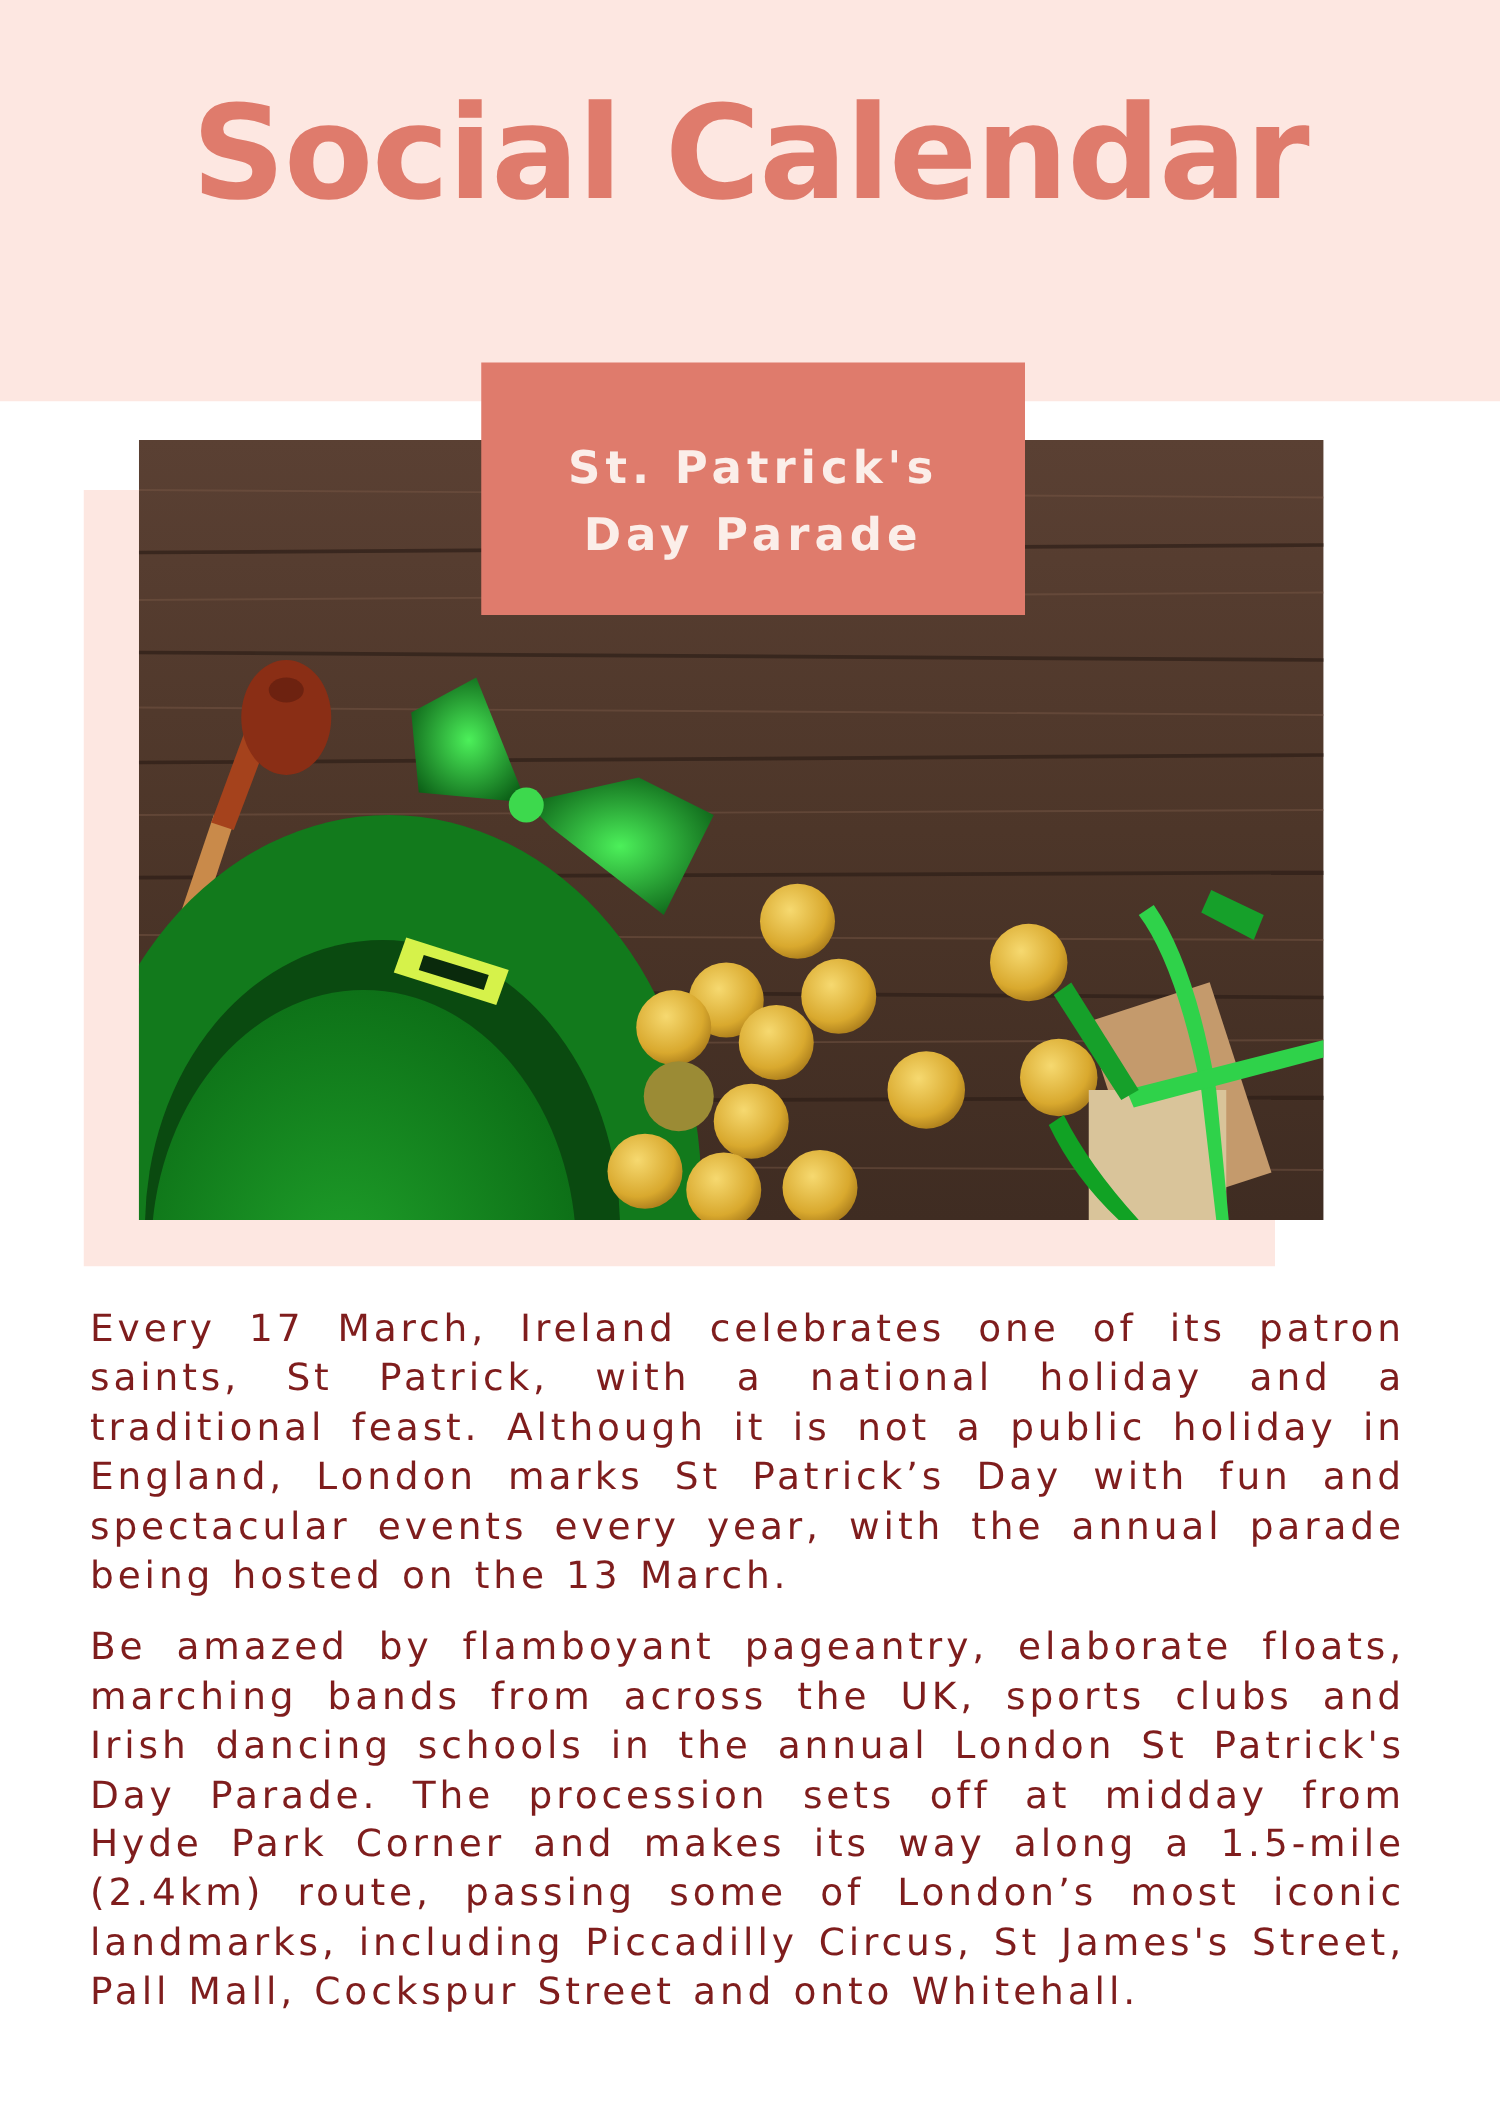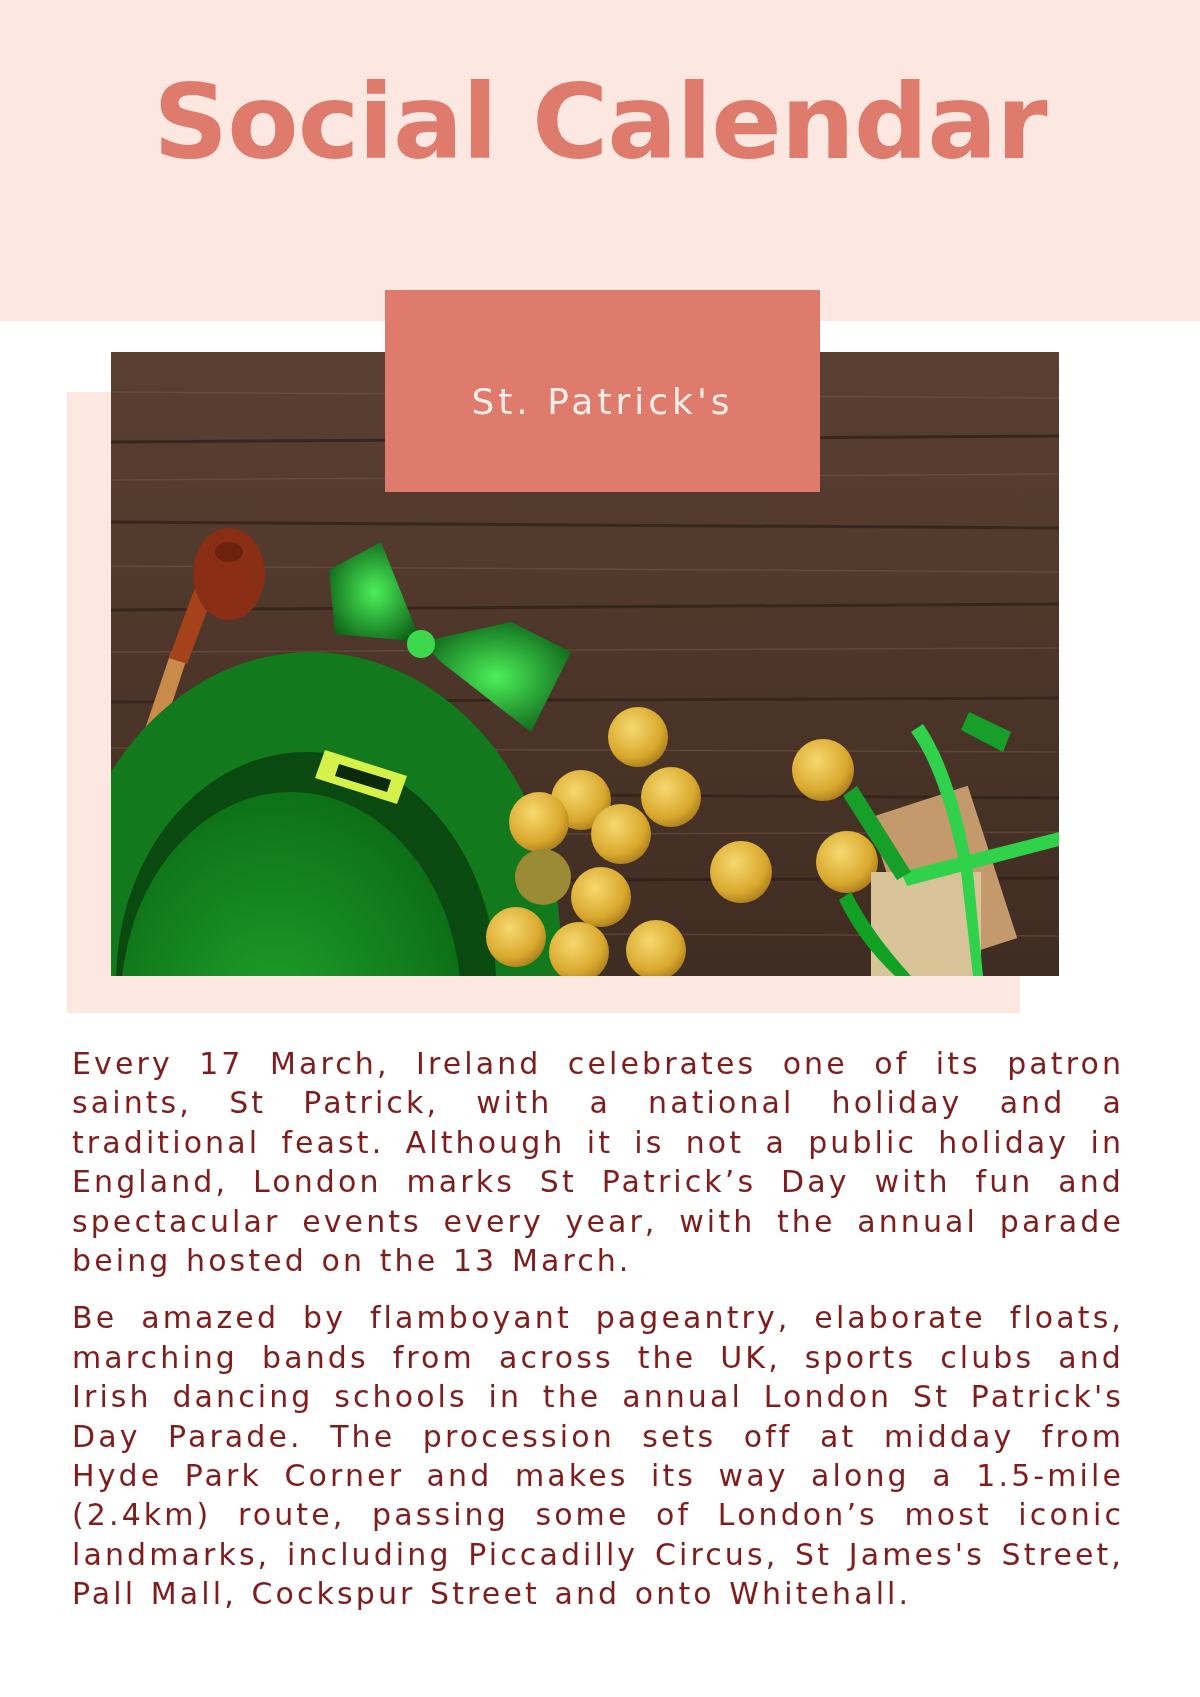--- a/index.html
+++ b/index.html
@@ -36,21 +36,21 @@
     }
     .photo svg { display: block; }
     .event-tag {
       position: absolute; left: 385px; top: 290px; width: 435px; height: 202px;
       background: #df7b6c;
       display: flex; align-items: center; justify-content: center;
       text-align: center;
     }
     .event-tag-text {
       font-family: "DejaVu Sans", sans-serif;
-      font-weight: normal;
+      font-weight: bold;
       font-size: 36px;
       line-height: 54px;
       letter-spacing: 4px;
       color: #fbeee9;
       margin-top: 22px;
     }
     .event-tag-text span { display: block; }
     .body-text {
       position: absolute; left: 72px; top: 1044px; width: 1052px;
       font-family: "DejaVu Sans", sans-serif;
@@ -160,19 +160,20 @@
       <path d="M746 434 L800 520 L786 528 L732 444 Z" fill="#16a02a"></path>
       <path d="M858 360 L900 380 L892 400 L850 378 Z" fill="#16a02a"></path>
       <path d="M740 540 Q760 580 800 624 L784 624 Q748 590 728 548 Z" fill="#11a224"></path>
     </g>
   </svg>
 </div>
 
 <div class="event-tag">
   <div class="event-tag-text">
     <span>St. Patrick's</span>
+    <span>Day Parade</span>
   </div>
 </div>
 
 <div class="body-text">
   <p>Every 17 March, Ireland celebrates one of its patron saints, St Patrick, with a national holiday and a traditional feast. Although it is not a public holiday in England, London marks St Patrick’s Day with fun and spectacular events every year, with the annual parade being hosted on the 13 March.</p>
   <p>Be amazed by flamboyant pageantry, elaborate floats, marching bands from across the UK, sports clubs and Irish dancing schools in the annual London St Patrick's Day Parade. The procession sets off at midday from Hyde Park Corner and makes its way along a 1.5-mile (2.4km) route, passing some of London’s most iconic landmarks, including Piccadilly Circus, St James's Street, Pall Mall, Cockspur Street and onto Whitehall.</p>
 </div>
 
 </body></html>

